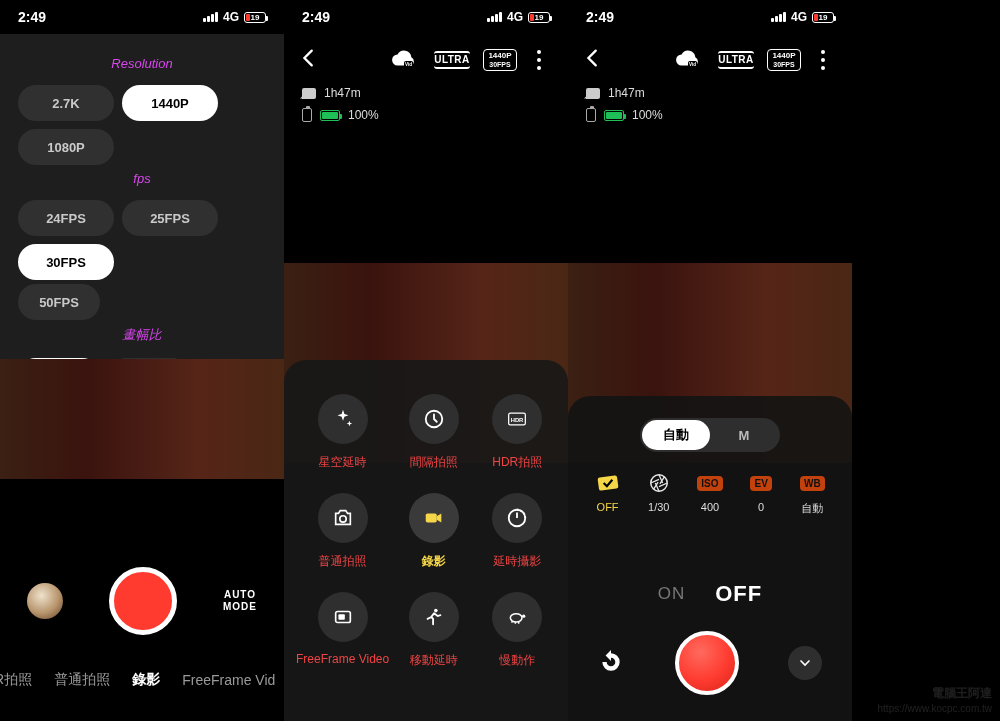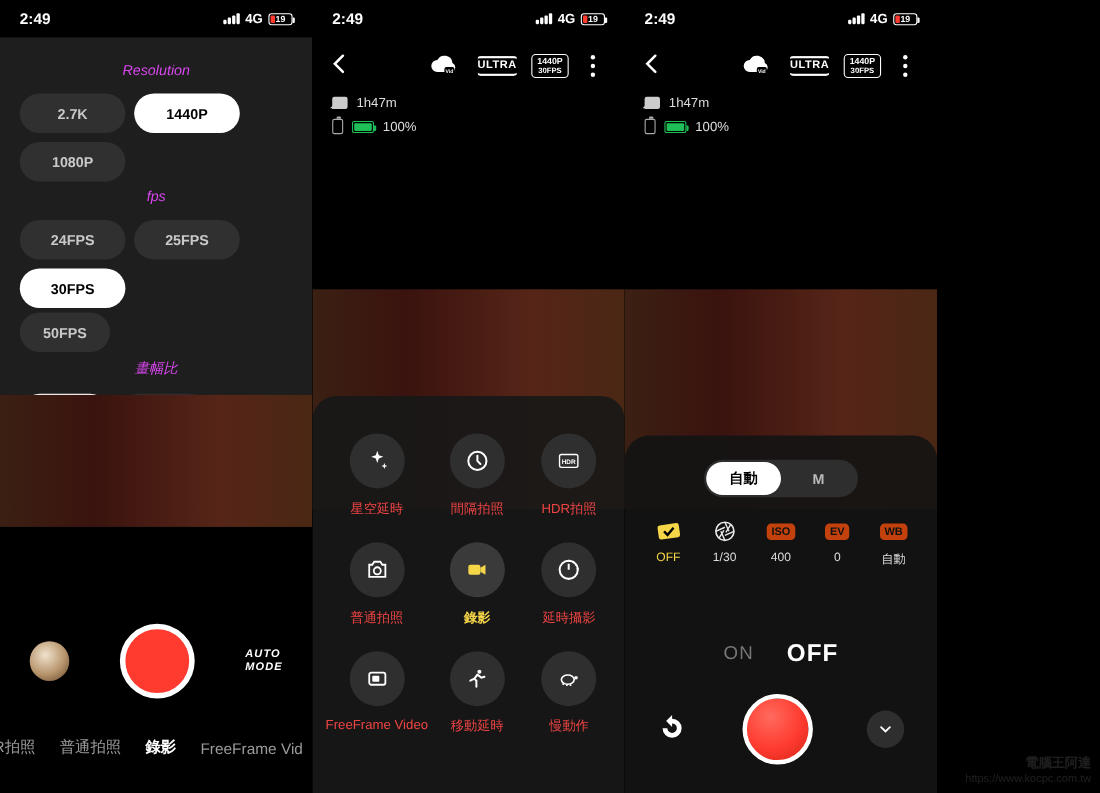--- a/index.html
+++ b/index.html
@@ -27,21 +27,21 @@
 
   
   .warm-preview { position: absolute; top: 263px; left: 0; right: 0; height: 200px; background: linear-gradient(90deg,#3b2013 0%, #3a130e 30%, #562518 70%, #4a2714 100%); filter: blur(0.3px); }
   .screen:nth-child(1) .warm-preview { top: 359px; height: 120px; }
 
   
   .bottomA { position: absolute; bottom: 0; left: 0; right: 0; height: 240px; background: #000; }
   .shutterrow { position: absolute; bottom: 86px; left: 0; right: 0; display: flex; justify-content: center; align-items: center; gap: 46px; }
   .thumb { width: 36px; height: 36px; border-radius: 50%; background: radial-gradient(circle at 40% 35%, #efe2cc 0%, #b7946c 55%, #5c3e24 100%); }
   .recbtn { width: 68px; height: 68px; border-radius: 50%; background: #ff3b30; border: 5px solid #fff; cursor: pointer; position: relative; }
-  .automode { font-size: 10px; letter-spacing: 1px; font-weight: 700; line-height: 1.2; cursor: pointer; font-style: italic; }
+  .automode { text-align: center; font-size: 10px; letter-spacing: 1px; font-weight: 700; line-height: 1.2; cursor: pointer; }
   .modestrip { position: absolute; bottom: 30px; left: 0; right: 0; display: flex; align-items: center; gap: 22px; padding: 0 10px; font-size: 14px; color: #9a9a9a; white-space: nowrap; }
   .modestrip .m { cursor: pointer; }
   .modestrip .m.active { color: #fff; font-weight: 700; }
   .burger { margin-left: auto; display: flex; flex-direction: column; gap: 4px; cursor: pointer; padding: 4px; }
   .burger span { width: 20px; height: 2px; background: #fff; }
 
   
   .header { position: absolute; top: 38px; left: 0; right: 0; height: 44px; display: flex; align-items: center; padding: 0 14px; gap: 0; color: #fff; }
   .header .back { width: 28px; cursor: pointer; }
   .header .spacer { flex: 1; }

